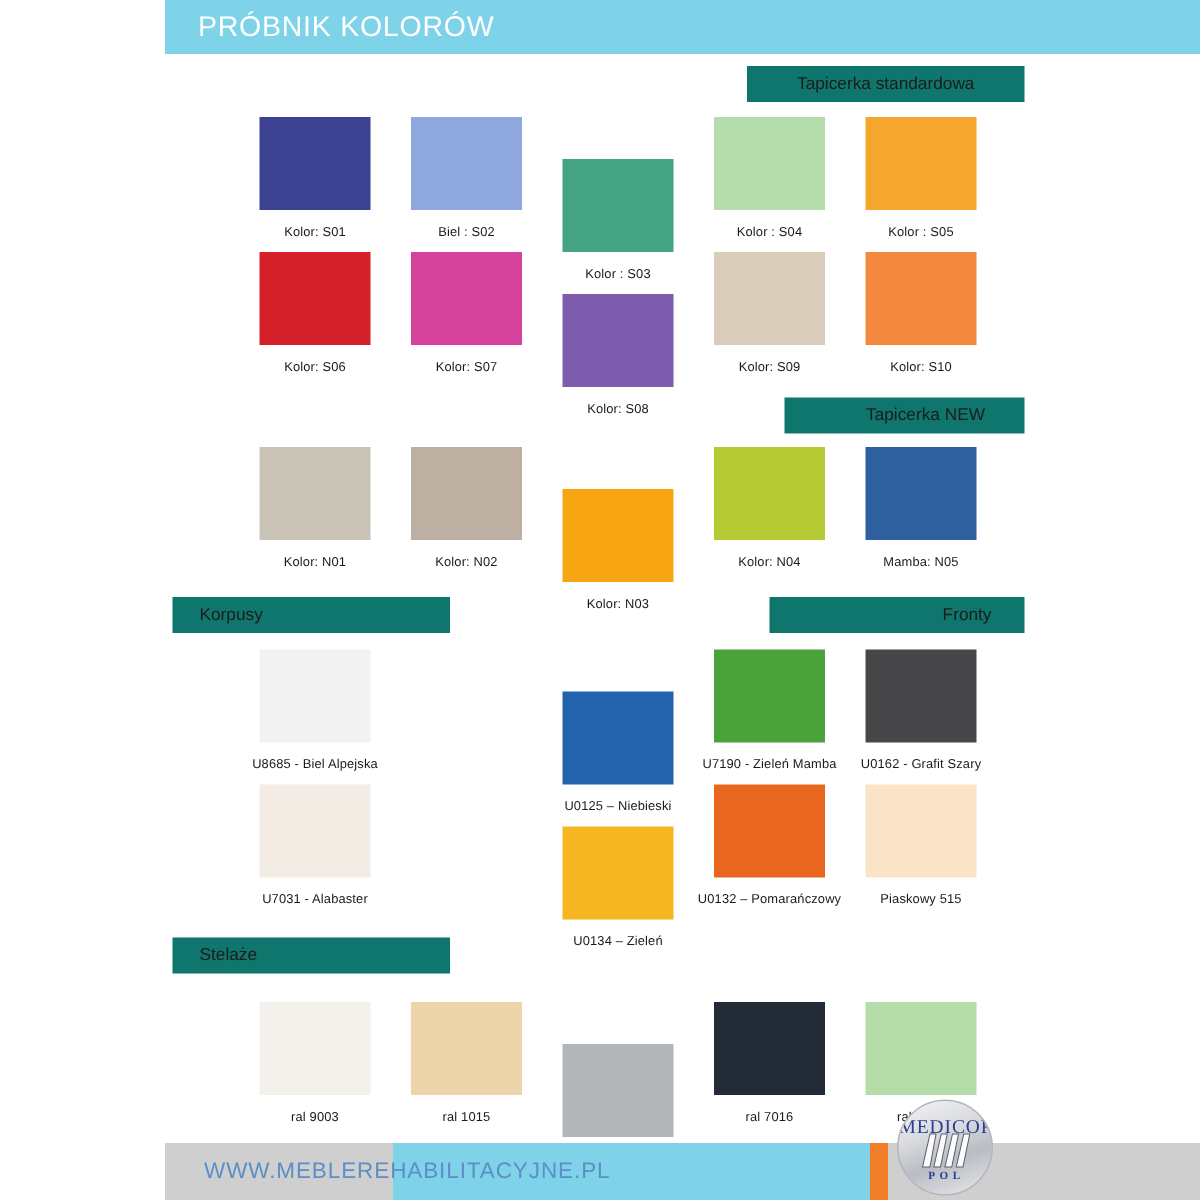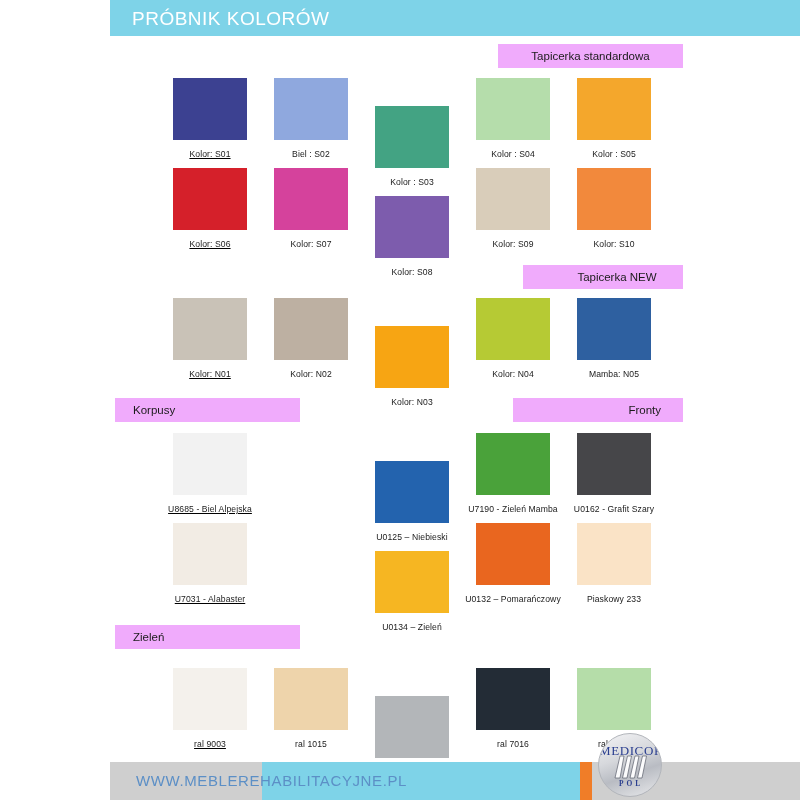--- a/index.html
+++ b/index.html
@@ -40,21 +40,21 @@
     letter-spacing: 0.5px;
     color: #ffffff;
     font-family: "Liberation Sans", sans-serif;
     font-weight: 400;
     white-space: nowrap;
   }
 
   
   .chip {
     position: absolute;
-    background: #f0abfc;
+    background: #0f766e;
     height: 24px;
     line-height: 24px;
     font-size: 11.5px;
     color: #1b1b1b;
     font-family: "Liberation Sans", sans-serif;
     white-space: nowrap;
     box-sizing: border-box;
   }
   .chip.left-aligned  { text-align: left; padding-left: 18px; }
   .chip.right-aligned { text-align: right; padding-right: 22px; }
@@ -84,21 +84,21 @@
     left: 160px;
     width: 500px;
     height: 92px;
   }
   .swatch-cell {
     position: absolute;
     width: 100px;
     top: 0;
     text-align: center;
   }
-  .swatch-cell.c0 { left: 0px; text-decoration: underline; }
+  .swatch-cell.c0 { left: 0px; }
   .swatch-cell.c1 { left: 101px; }
   .swatch-cell.c2 { left: 202px; margin-top: 28px; }
   .swatch-cell.c3 { left: 303px; }
   .swatch-cell.c4 { left: 404px; }
 
   .swatch-chip {
     width: 74px;
     height: 62px;
     margin: 0 auto;
     display: block;
@@ -217,21 +217,21 @@
   <div class="header-title">PRÓBNIK KOLORÓW</div>
 
   <div class="chip" id="chip-tapicerka-standardowa">Tapicerka standardowa</div>
 
   <div class="chip" id="chip-tapicerka-new">Tapicerka NEW</div>
 
   <div class="chip left-aligned" id="chip-korpusy">Korpusy</div>
 
   <div class="chip right-aligned" id="chip-fronty">Fronty</div>
 
-  <div class="chip left-aligned" id="chip-stelaze">Zieleń</div>
+  <div class="chip left-aligned" id="chip-stelaze">Stelaże</div>
 
   <div class="swatch-row" id="row-s1">
       <div class="swatch-cell c0">
         <div class="swatch-chip" style="background: rgb(60, 65, 145);"></div>
         <div class="swatch-label">Kolor: S01</div>
       </div>
       <div class="swatch-cell c1">
         <div class="swatch-chip" style="background: rgb(143, 168, 222);"></div>
         <div class="swatch-label">Biel : S02</div>
       </div>
@@ -330,21 +330,21 @@
       <div class="swatch-cell c2">
         <div class="swatch-chip" style="background: rgb(246, 182, 34);"></div>
         <div class="swatch-label">U0134 – Zieleń</div>
       </div>
       <div class="swatch-cell c3">
         <div class="swatch-chip" style="background: rgb(233, 102, 31);"></div>
         <div class="swatch-label">U0132 – Pomarańczowy</div>
       </div>
       <div class="swatch-cell c4">
         <div class="swatch-chip" style="background: rgb(250, 227, 198);"></div>
-        <div class="swatch-label">Piaskowy 233</div>
+        <div class="swatch-label">Piaskowy 515</div>
       </div>
     </div>
 
   <div class="swatch-row" id="row-st">
       <div class="swatch-cell c0">
         <div class="swatch-chip" style="background: rgb(244, 241, 236);"></div>
         <div class="swatch-label">ral 9003</div>
       </div>
       <div class="swatch-cell c1">
         <div class="swatch-chip" style="background: rgb(238, 212, 171);"></div>

